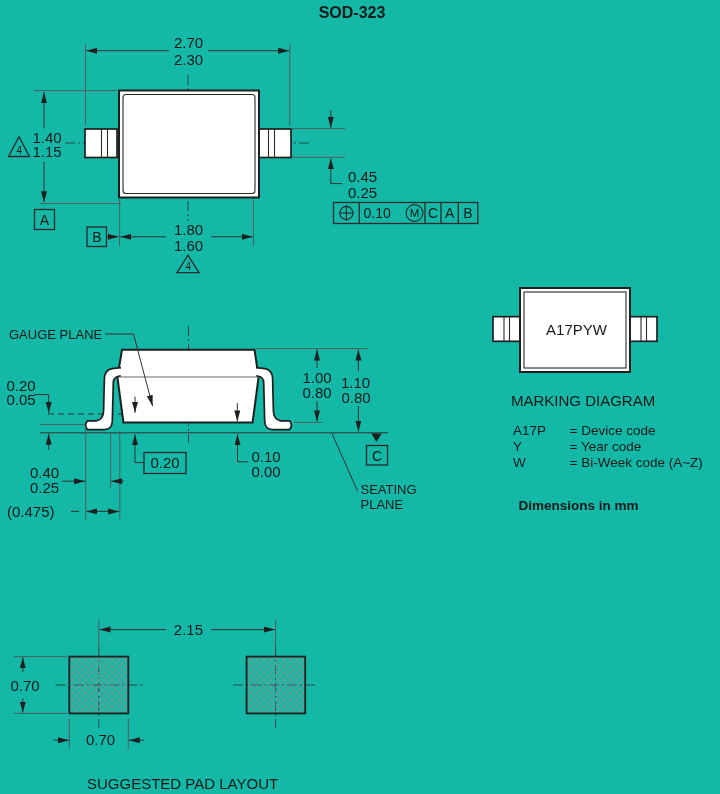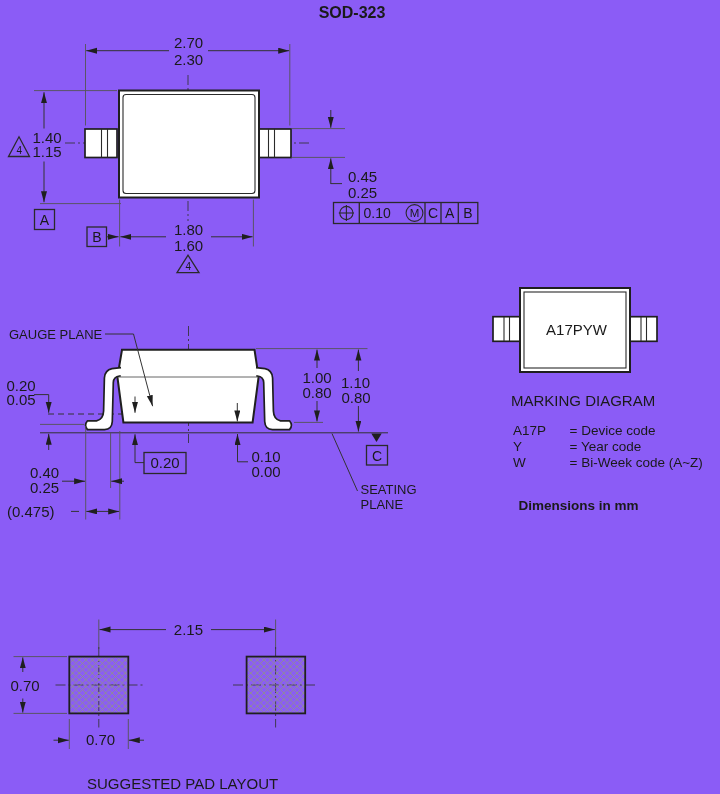--- a/index.html
+++ b/index.html
@@ -1,16 +1,16 @@
 <!DOCTYPE html>
 <html><head>
 <meta charset="utf-8">
 <style>
   html,body{margin:0;padding:0;background:#ffffff;}
-  .page{position:relative;width:720px;height:794px;background:#8b5cf6;overflow:hidden;}
+  .page{position:relative;width:720px;height:794px;background:#14b8a6;overflow:hidden;}
   text{font-family:"Liberation Sans","DejaVu Sans",sans-serif;fill:#1a1a1a;}
   .dim{font-size:15px;}
   .sm{font-size:13px;}
   .leg{font-size:13.5px;}
   .ttl{font-size:16px;font-weight:bold;}
   .mk{font-size:15px;}
   .b{font-weight:bold;}
   .fcf{font-size:14px;}
   .n4{font-size:10px;}
   .mid{text-anchor:middle;}

